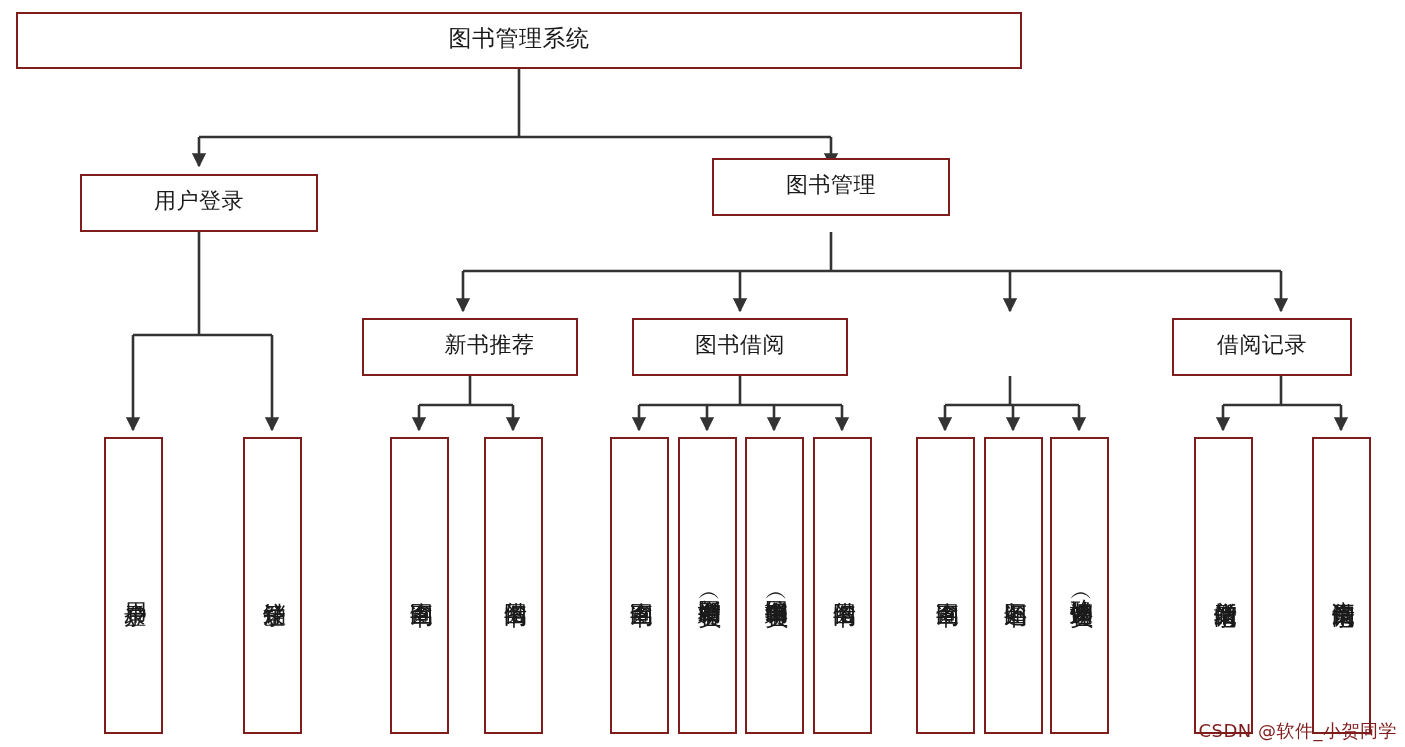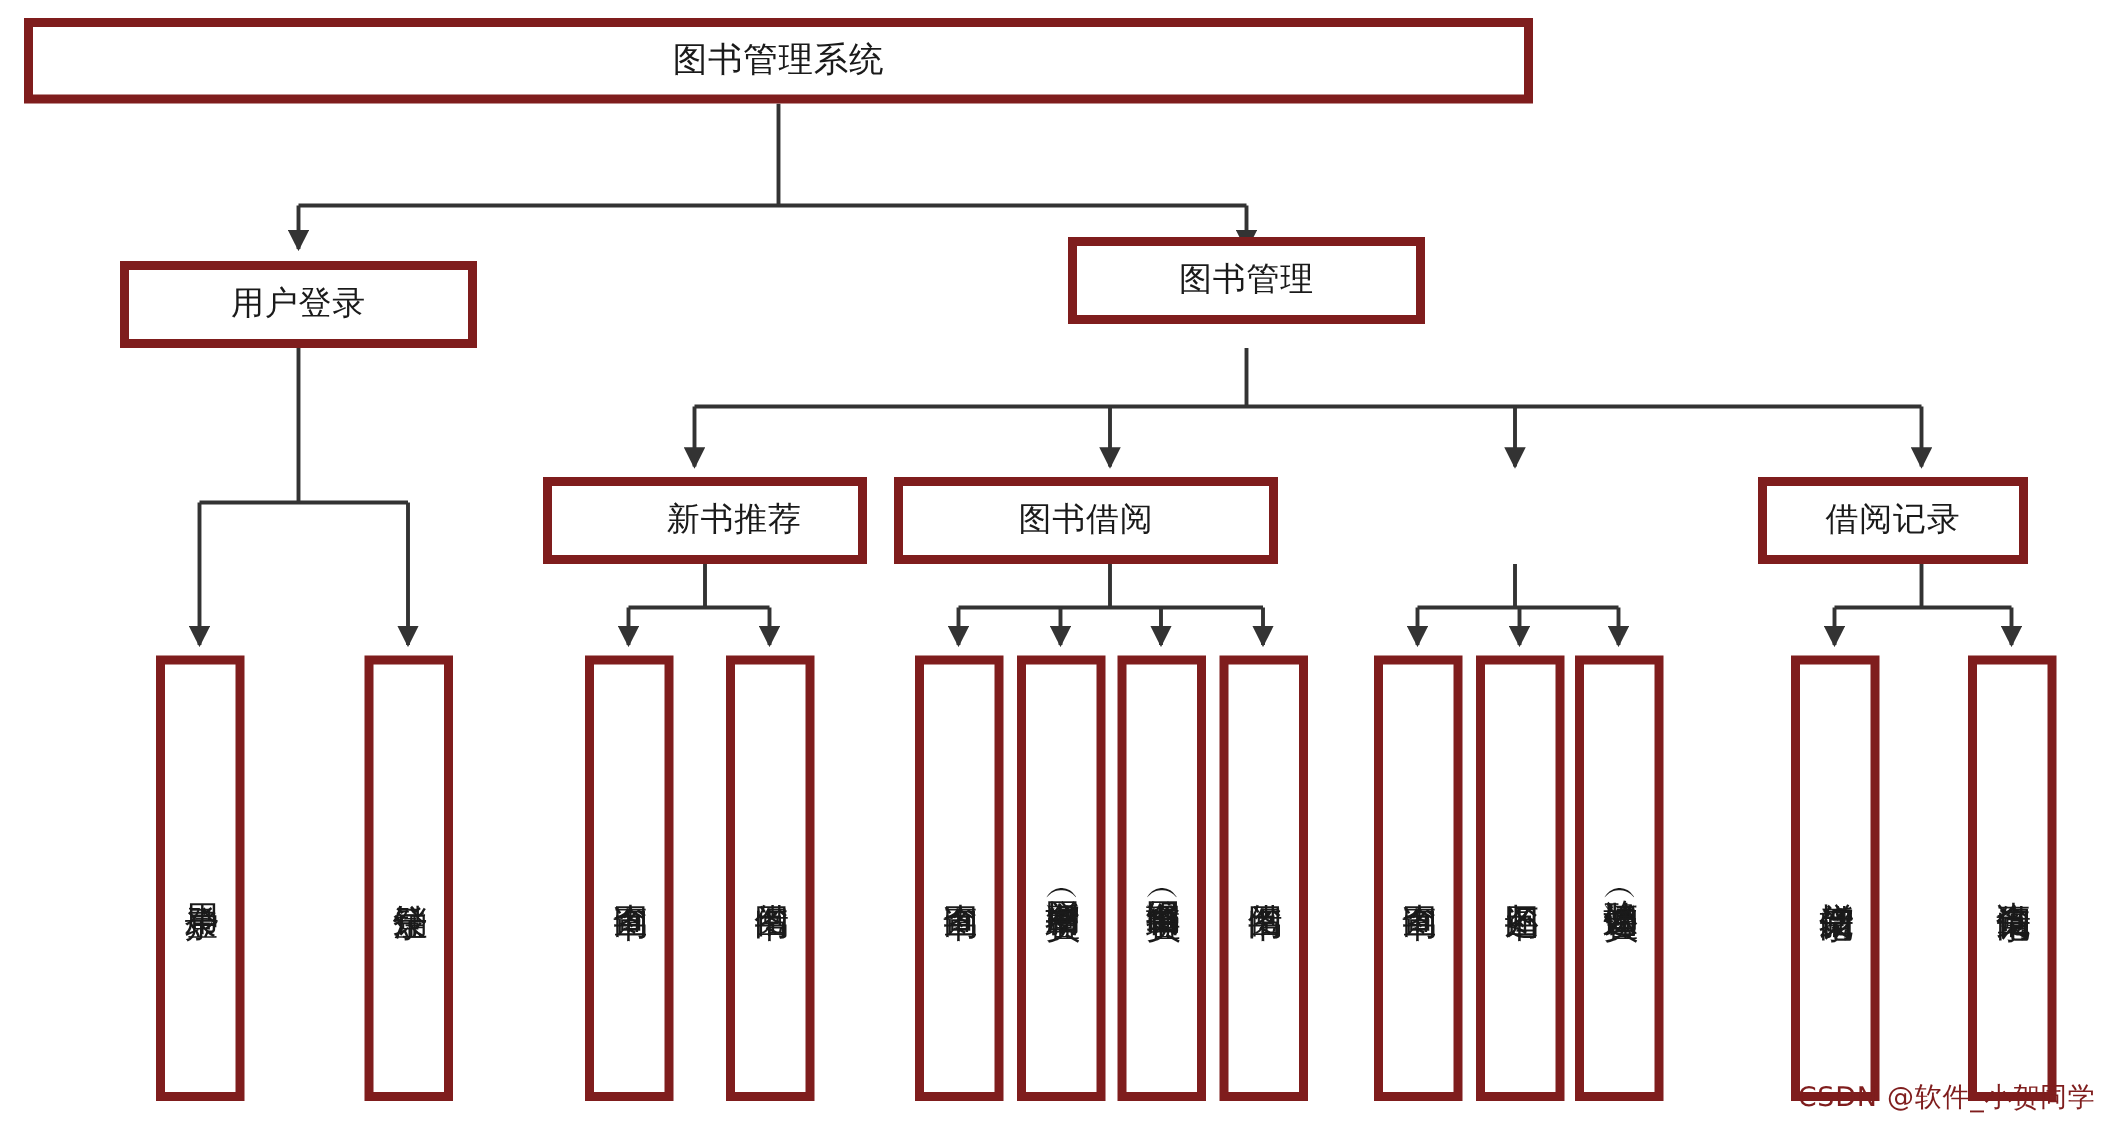--- a/index.html
+++ b/index.html
@@ -22,25 +22,26 @@
     position: absolute;
     left: 0;
     top: 0;
     width: 1405px;
     height: 747px;
   }
   .node {
     position: absolute;
     box-sizing: border-box;
     background: #ffffff;
-    border: 6px solid #7f1d1d;
+    border: 2px solid #7f1d1d;
     display: flex;
     align-items: center;
     justify-content: center;
     color: #1a1a1a;
+    font-family: Liberation Mono, monospace;
   }
   .node-label {
     display: block;
     text-align: center;
     line-height: 1.12;
     letter-spacing: 0.5px;
   }
   .node-root .node-label {
     font-size: 23px;
   }
@@ -138,21 +139,21 @@
   </div>
 
   <div class="node node-level1" style="left:712px; top:158px; width:238px; height:58px;">
     <span class="node-label">图书管理</span>
   </div>
 
   <div class="node node-level2" style="left:362px; top:318px; width:216px; height:58px;padding-left:39px;">
     <span class="node-label">新书推荐</span>
   </div>
 
-  <div class="node node-level2" style="left:596px; top:318px; width:256px; height:58px;">
+  <div class="node node-level2" style="left:632px; top:318px; width:216px; height:58px;">
     <span class="node-label">图书借阅</span>
   </div>
 
 
   <div class="node node-level2" style="left:1172px; top:318px; width:180px; height:58px;">
     <span class="node-label">借阅记录</span>
   </div>
 
   <div class="node node-leaf" style="left:104px; top:437px; width:59px; height:297px;">
     <span class="node-label">用户登录</span>

